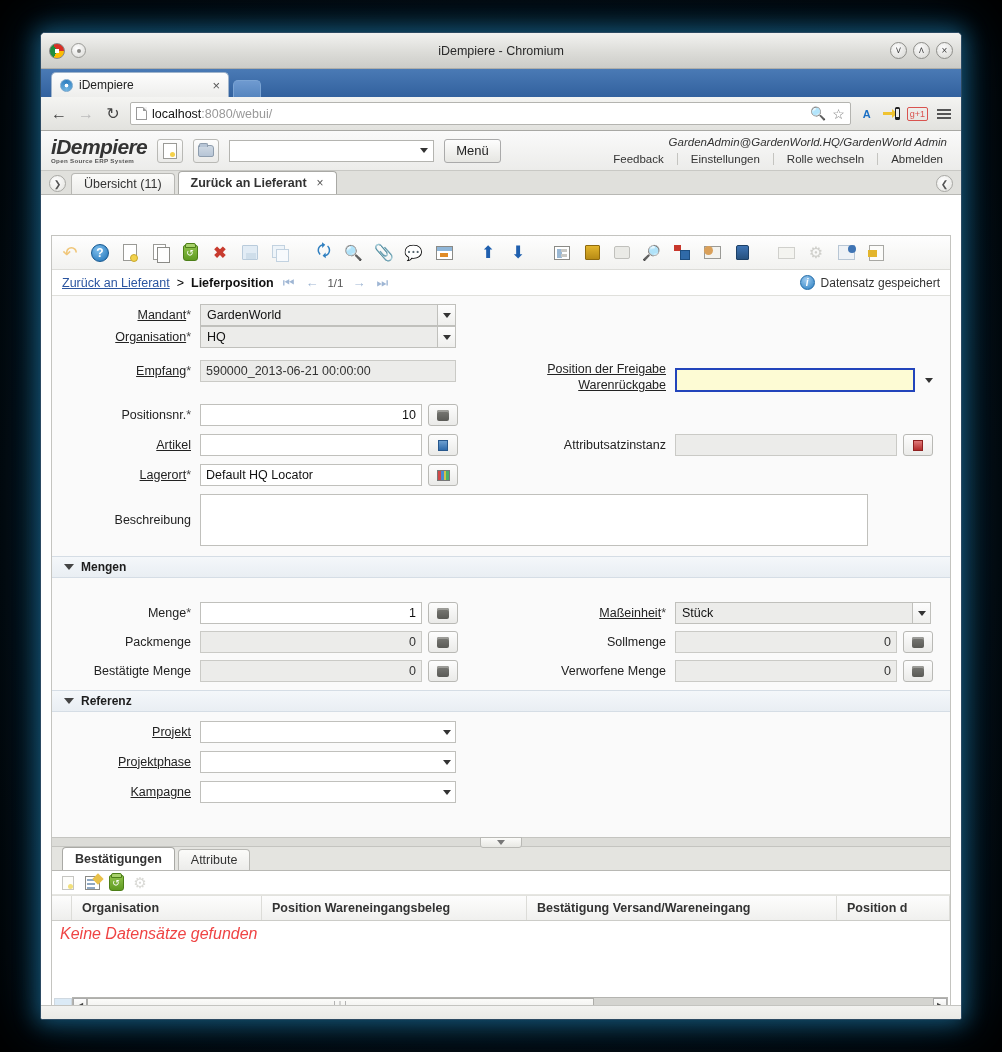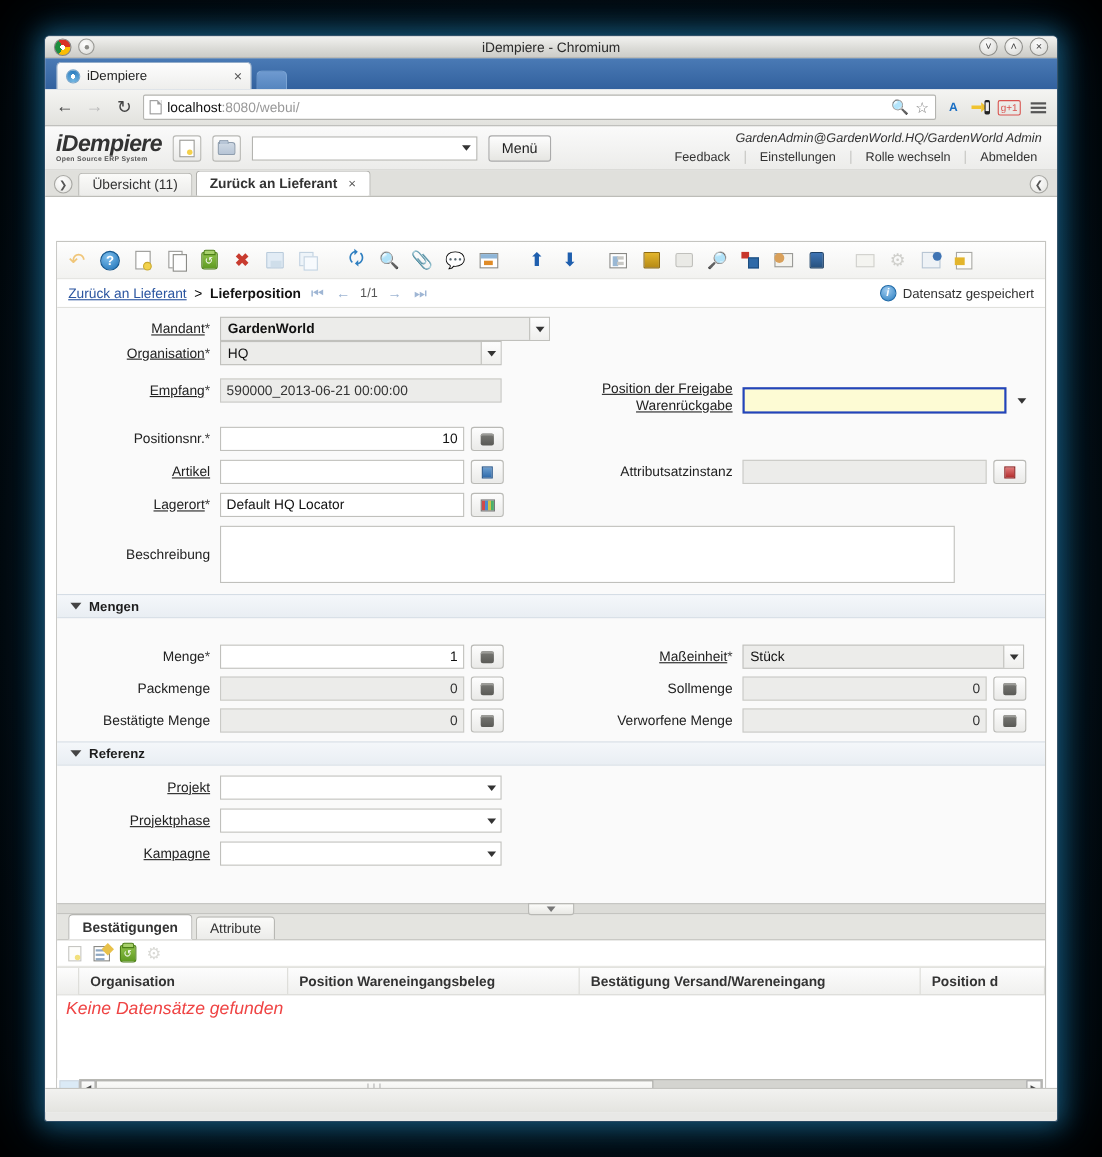--- a/index.html
+++ b/index.html
@@ -21,21 +21,21 @@
     left: 40px; top: 32px;
     width: 922px; height: 988px;
     border: 1px solid #2b4a63;
     border-radius: 5px 5px 3px 3px;
     background: #e8e8e6;
     box-shadow: 0 0 22px 4px rgba(40,160,220,.45), 0 0 60px 10px rgba(20,110,170,.25);
     overflow: hidden;
   }
   
   #titlebar {
-    height: 20px;
+    height: 36px;
     background: linear-gradient(to bottom, #f2f2f0 0%, #dcdcd8 55%, #ccccc8 100%);
     border-bottom: 1px solid #aeaeaa;
     position: relative;
     display: flex; align-items: center;
   }
   #title-text {
     position: absolute; left: 0; right: 0; text-align: center;
     font-size: 12.5px; color: #2a2a2a; line-height: 28px;
   }
   .tb-left { display: flex; align-items: center; gap: 6px; padding-left: 8px; z-index: 2;}
@@ -535,21 +535,21 @@
             <span>Datensatz gespeichert</span>
           </span>
         </div>
 
         <div id="form">
 
           <div class="frow" style="padding-top:8px;flex-direction:column;">
             <div class="fcol" style="width:475px;">
               <div class="flabel"><u>Mandant</u><span class="req">*</span></div>
               <div class="fctl">
-                <div class="selectbox ro split" style="width:300px;font-weight:bold;">
+                <div class="selectbox ro split" style="width:256px;">
                   <span>GardenWorld</span>
                   <span class="arr">
                       <span class="caret-dn"></span>
                     </span>
                 </div>
               </div>
             </div>
             <div class="fcol">
               <div class="flabel"><u>Organisation</u><span class="req">*</span></div>
               <div class="fctl">

